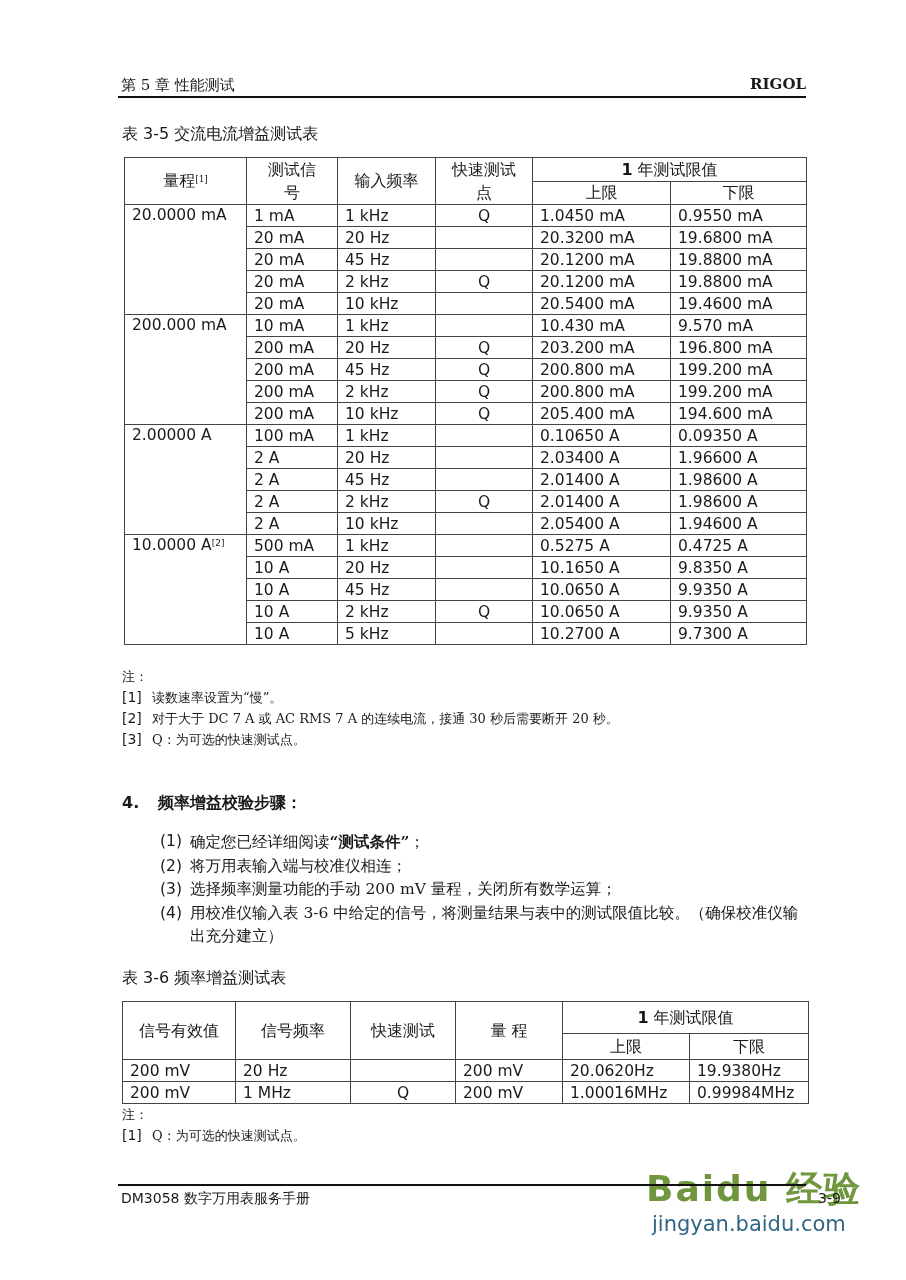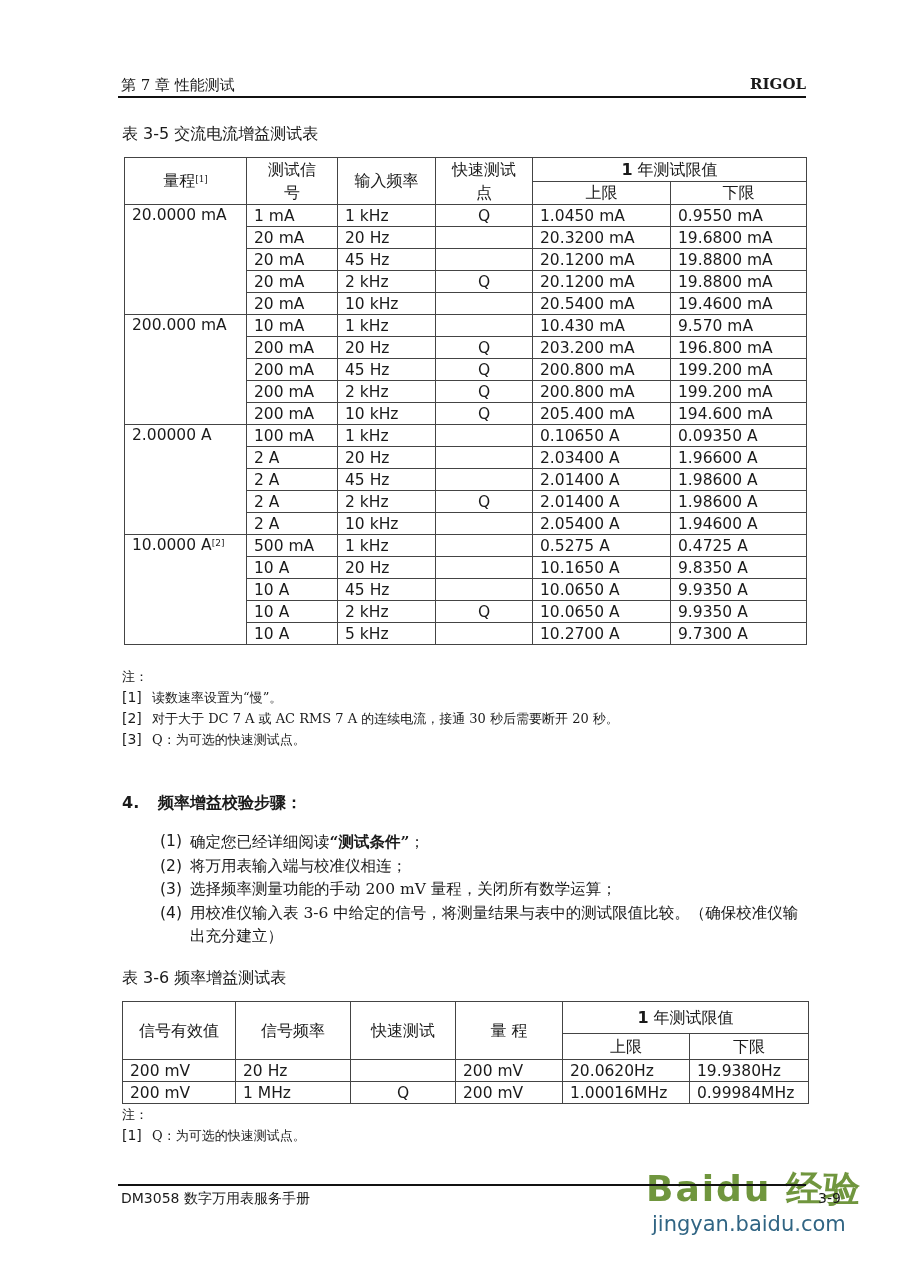--- a/index.html
+++ b/index.html
@@ -29,21 +29,21 @@
   .step .txt { font-family:"DejaVu Serif","Liberation Serif",serif; width:610px; }
   .foot-rule { left:118px; top:1184px; width:688px; height:2px; background:#111; }
   .foot-left { left:121px; top:1190px; font-size:14px; }
   .foot-right { left:784px; top:1190px; font-size:14px;margin-left:34px; }
   .watermark { left:646px; top:1165px; color:#4d7c0f; font-size:36px; font-weight:bold; letter-spacing:2px; opacity:0.8; }
   .watermark-sub { left:652px; top:1212px; color:#0c4a6e; font-size:21px; opacity:0.85; }
 </style>
 </head>
 <body>
 
-<div class="abs hdr-left">第 7 章  性能测试</div>
+<div class="abs hdr-left">第 5 章  性能测试</div>
 <div class="abs hdr-right">RIGOL</div>
 <div class="abs hdr-rule"></div>
 
 <div class="abs caption" style="left:122px; top:124px;">
   <span>表 </span><b>3-5</b><span> 交流电流增益测试表</span>
 </div>
 
 <table id="t35" style="left:124px; top:157px; width:682px;">
   <colgroup>
     <col style="width:122px">

